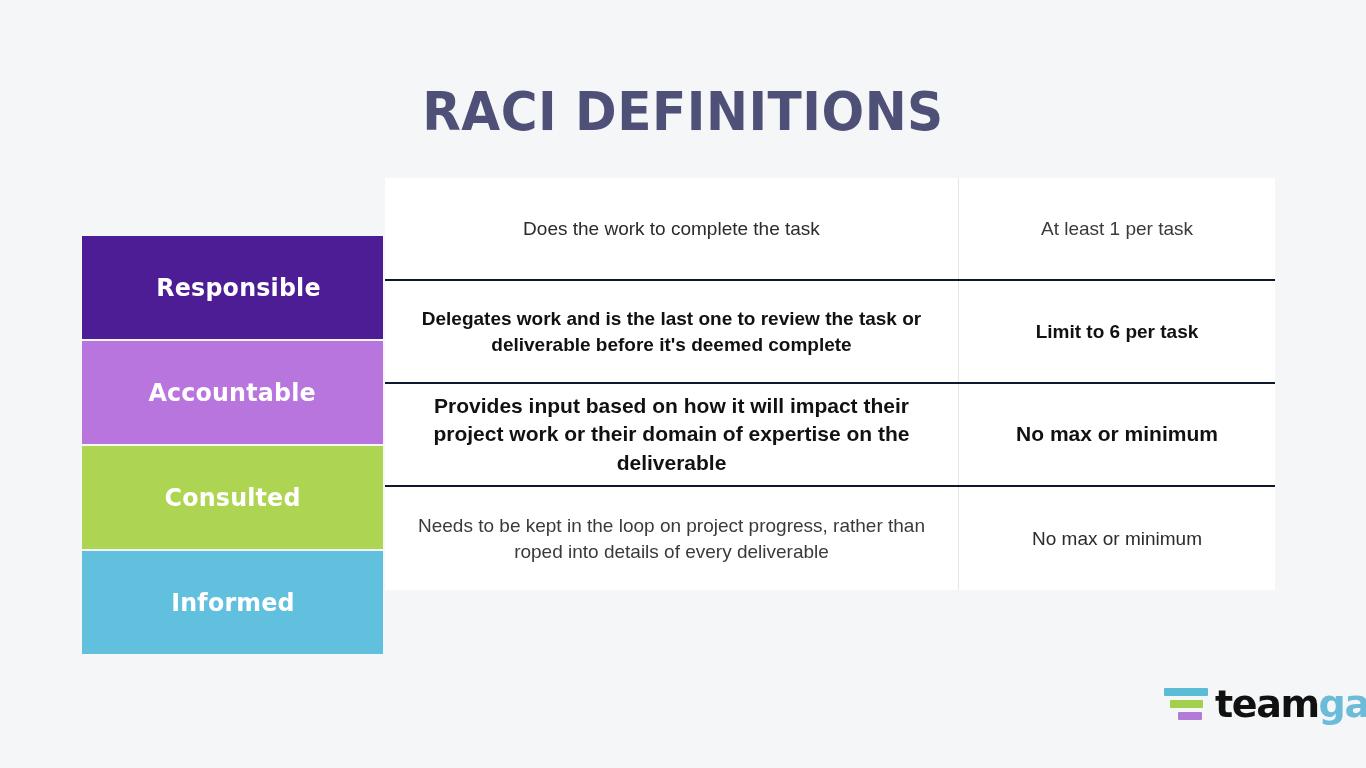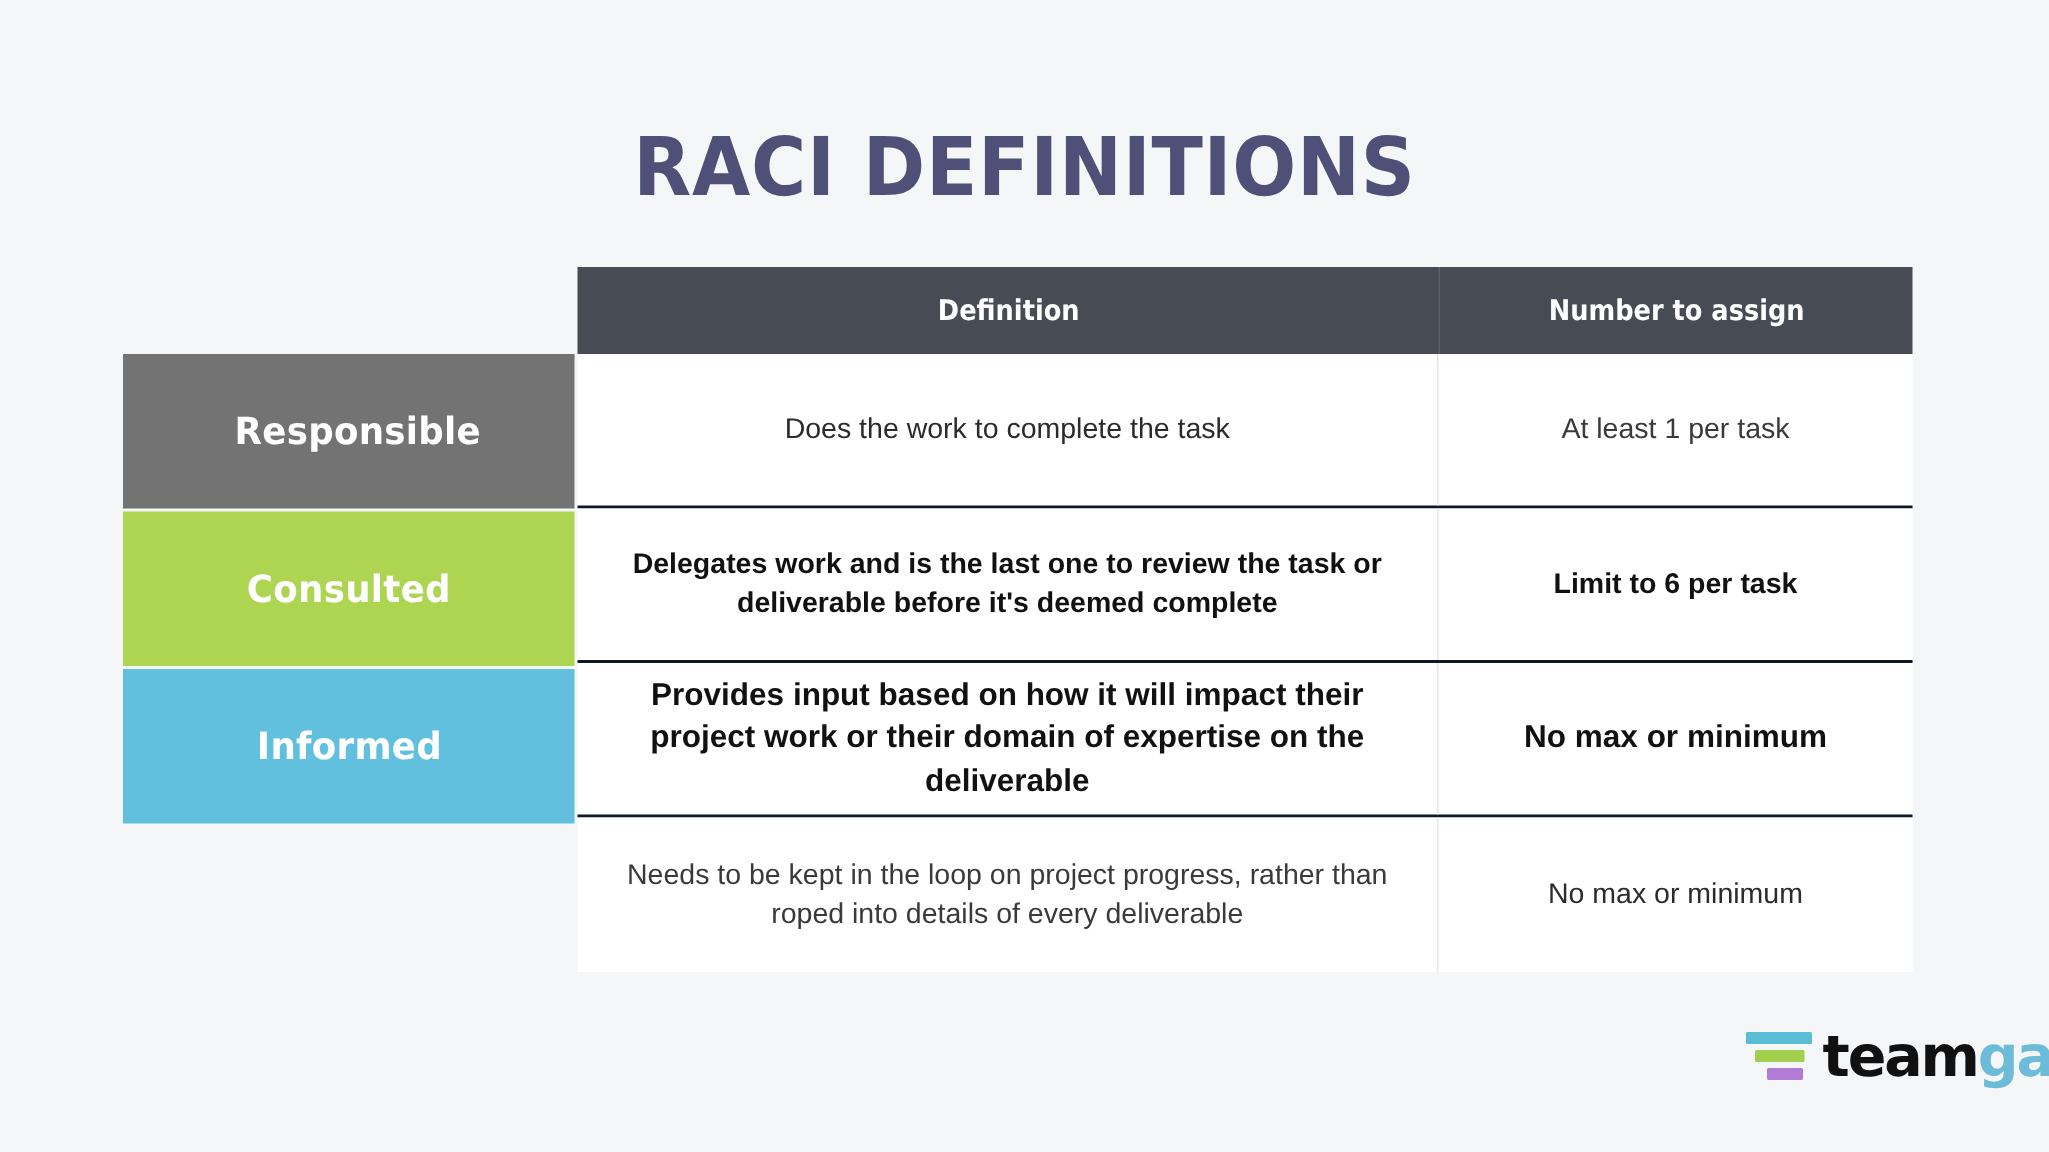--- a/index.html
+++ b/index.html
@@ -63,21 +63,21 @@
     justify-content: center;
     color: #ffffff;
     font-size: 25px;
     font-weight: 700;
     font-family: "DejaVu Sans", sans-serif;
     letter-spacing: 0.2px;
     transform-origin: center;
   }
   .role-cell span { transform: scaleX(0.95); display: inline-block; }
 
-  .role-responsible  { background: #737373; padding-left: 13px; }
+  .role-responsible  { background: #4c1d95; padding-left: 13px; }
   .role-accountable  { background: #b975de; }
   .role-consulted    { background: #aed552; }
   .role-informed     { background: #61c0de; }
 
   
   .table-area {
     position: absolute;
     left: 303px;
     top: 0;
     width: 890px;
@@ -172,40 +172,35 @@
 
 <div class="raci-matrix">
 
   <div class="label-col">
     <div class="label-spacer"></div>
 
     <div class="role-cell role-responsible">
       <span>Responsible</span>
     </div>
 
+    <div class="role-cell role-accountable">
+      <span>Accountable</span>
+    </div>
 
     <div class="role-cell role-consulted">
       <span>Consulted</span>
     </div>
 
     <div class="role-cell role-informed">
       <span>Informed</span>
     </div>
   </div>
 
   <div class="table-area">
 
-    <div class="table-head">
-      <div class="th col-def">
-        <span>Definition</span>
-      </div>
-      <div class="th col-assign">
-        <span>Number to assign</span>
-      </div>
-    </div>
 
     <div class="table-row">
       <div class="td td-def sz-normal">Does the work to complete the task</div>
       <div class="td td-assign sz-dim">At least 1 per task</div>
     </div>
 
     <div class="table-row">
       <div class="td td-def sz-bold">Delegates work and is the last one to review the task or deliverable before it's deemed complete</div>
       <div class="td td-assign sz-bold">Limit to 6 per task</div>
     </div>

